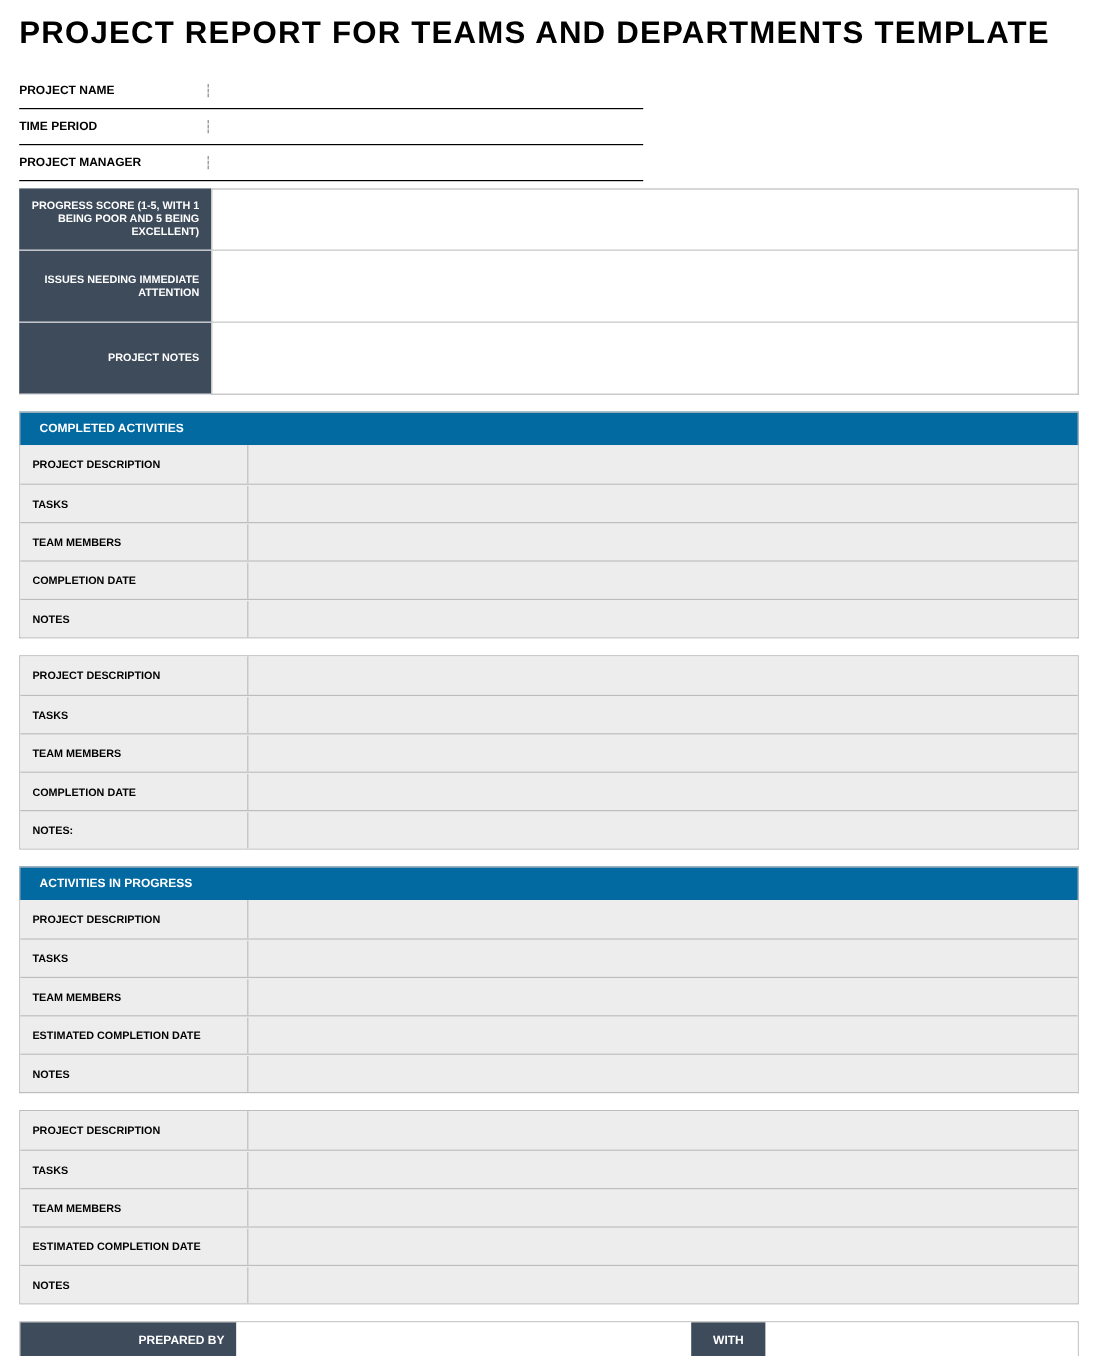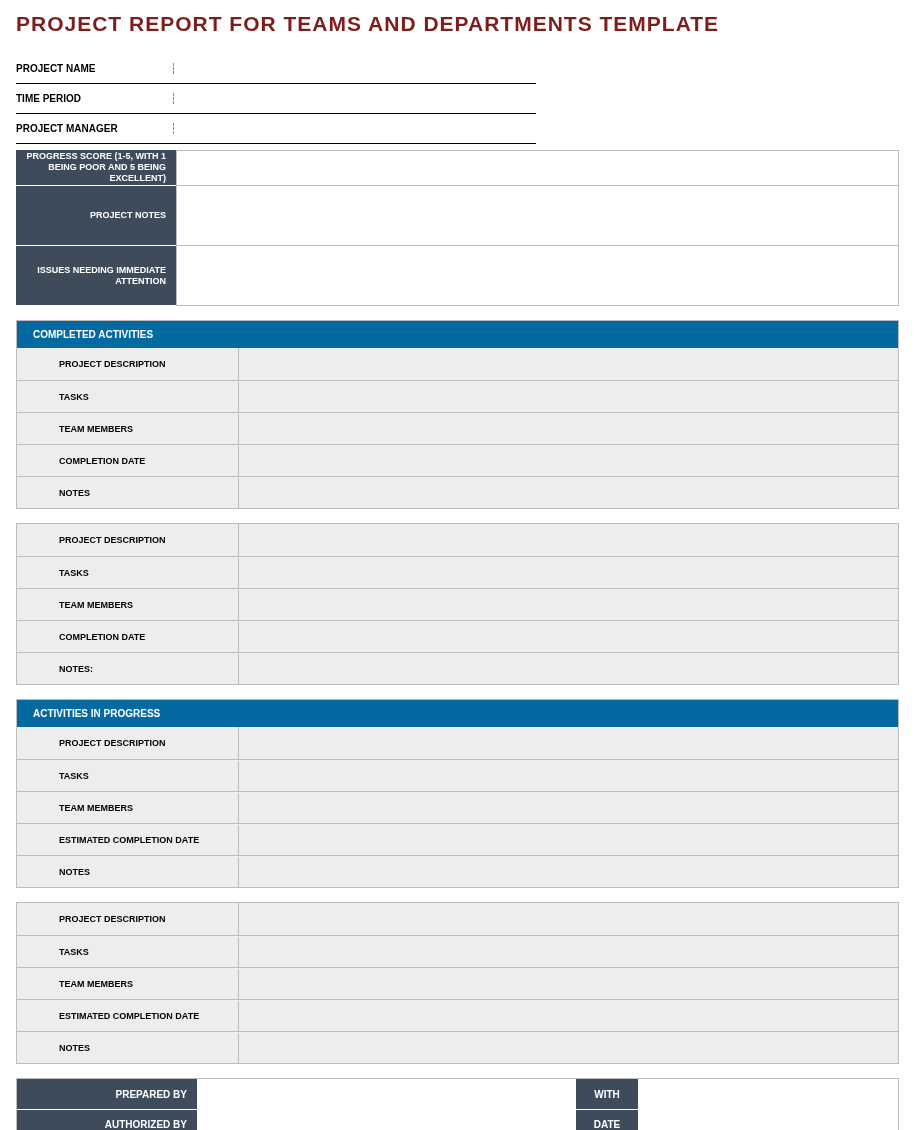--- a/index.html
+++ b/index.html
@@ -3,22 +3,22 @@
 <meta charset="utf-8">
 <style>
   * { box-sizing: border-box; margin: 0; padding: 0; }
   body {
     font-family: Arial, Helvetica, sans-serif;
     background: #fff;
     width: 915px;
     padding: 12px 16px;
   }
   .page-title {
-    color: #7f1d1d;
-    font-size: 21px;
+    color: #000000;
+    font-size: 26px;
     font-weight: 700;
     letter-spacing: 1px;
     margin-bottom: 18px;
   }
 
   
   .info-block { width: 520px; }
   .info-row {
     display: flex;
     align-items: center;
@@ -49,21 +49,21 @@
     font-size: 9px;
     font-weight: 700;
     text-align: right;
     padding: 6px 10px;
     display: flex;
     align-items: center;
     justify-content: flex-end;
     border-bottom: 1px solid #fff;
     line-height: 1.2;
   }
-  .dark-row.first .label { height: 36px; }
+  .dark-row.first .label { height: 52px; }
   .dark-row.first .value { width: 358px; border: 1px solid #bdbdbd; }
   .dark-row .value {
     flex: 1;
     border: 1px solid #bdbdbd;
     background: #fff;
   }
   .dark-row.issues .label, .dark-row.notes .label { height: 60px; }
   .dark-row.issues .value, .dark-row.notes .value { border-top: none; }
 
   
@@ -81,21 +81,20 @@
   
   .detail-table {
     border: 1px solid #bdbdbd;
     border-top: none;
   }
   .detail-table.gap { margin-top: 14px; border-top: 1px solid #bdbdbd; }
   .detail-row {
     display: flex;
     background: #ededed;
     height: 32px;
-    padding-left: 32px;
   }
   .detail-row + .detail-row { border-top: 1px solid #bdbdbd; align-items: center; }
   .detail-row .dlabel {
     width: 190px;
     font-size: 9px;
     font-weight: 700;
     padding: 10px;
     border-right: 1px solid #bdbdbd;
     display: flex;
     align-items: center;
@@ -150,26 +149,26 @@
     <div class="value"></div>
   </div>
 </div>
 
 <div class="header-rows">
   <div class="dark-row first">
     <div class="label">PROGRESS SCORE
 (1-5, WITH 1 BEING POOR AND 5 BEING EXCELLENT)</div>
     <div class="value"></div>
   </div>
+  <div class="dark-row issues">
+    <div class="label">ISSUES NEEDING IMMEDIATE ATTENTION</div>
+    <div class="value"></div>
+  </div>
   <div class="dark-row notes">
     <div class="label">PROJECT NOTES</div>
-    <div class="value"></div>
-  </div>
-  <div class="dark-row issues">
-    <div class="label">ISSUES NEEDING IMMEDIATE ATTENTION</div>
     <div class="value"></div>
   </div>
 </div>
 
 <div class="section-header">COMPLETED ACTIVITIES</div>
 <div id="completed-groups">
     <div class="detail-table">
       <div class="detail-row">
         <div class="dlabel">PROJECT DESCRIPTION</div>
         <div class="dvalue"></div>

